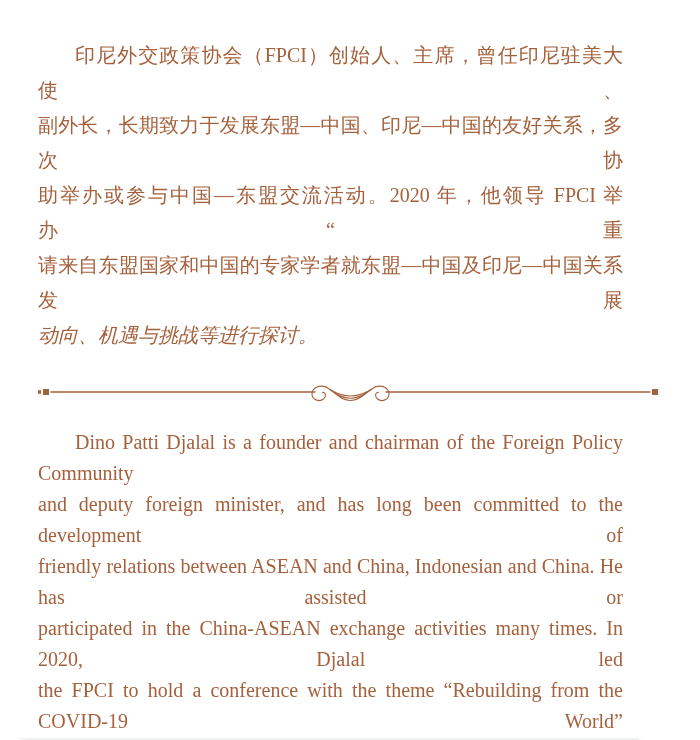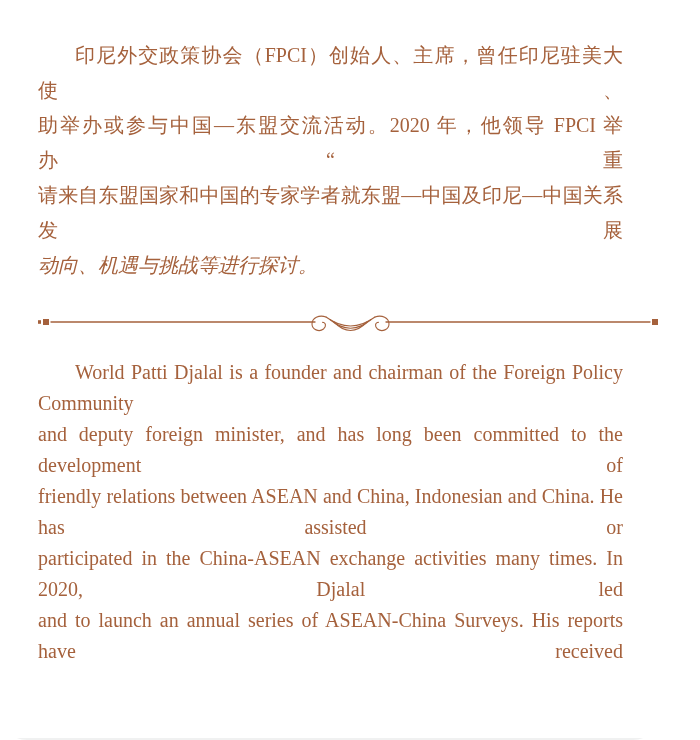--- a/index.html
+++ b/index.html
@@ -70,20 +70,21 @@
     background:#f0f1f1;
   }
 </style>
 </head>
 <body>
 
 <div class="page">
 
   <section class="para zh">
     <div class="line first">印尼外交政策协会（FPCI）创始人、主席，曾任印尼驻美大使、</div>
+    <div class="line">副外长，长期致力于发展东盟—中国、印尼—中国的友好关系，多次协</div>
     <div class="line">助举办或参与中国—东盟交流活动。2020 年，他领导 FPCI 举办“重</div>
     <div class="line">请来自东盟国家和中国的专家学者就东盟—中国及印尼—中国关系发展</div>
     <div class="line last">动向、机遇与挑战等进行探讨。</div>
   </section>
 
   <div class="divider">
     <svg viewBox="0 0 625 24" fill="none" stroke="currentColor" stroke-linecap="round">
 
       <rect x="0" y="8.2" width="3" height="3.6" fill="currentColor" stroke="none"></rect>
       <rect x="5" y="7" width="6" height="6" fill="currentColor" stroke="none"></rect>
@@ -99,22 +100,23 @@
 
       <path d="M337,5 C344,2.5 351,6 351,12 C351,17.5 344,20.5 339.5,17 C336.5,14.5 337,10.5 340.5,10.2" stroke-width="1.1"></path>
 
       <path d="M288,5 Q312.5,23 337,5" stroke-width="1.1"></path>
       <path d="M292,7.5 Q312.5,25 333,7.5" stroke-width="1.1"></path>
       <path d="M296,10 Q312.5,27 329,10" stroke-width="1.1"></path>
     </svg>
   </div>
 
   <section class="para en">
-    <div class="line first">World Patti Djalal is a founder and chairman of the Foreign Policy Community</div>
+    <div class="line first">Dino Patti Djalal is a founder and chairman of the Foreign Policy Community</div>
     <div class="line">and deputy foreign minister, and has long been committed to the development of</div>
     <div class="line">friendly relations between ASEAN and China, Indonesian and China. He has assisted or</div>
     <div class="line">participated in the China-ASEAN exchange activities many times. In 2020, Djalal led</div>
+    <div class="line">the FPCI to hold a conference with the theme “Rebuilding from the COVID-19 World”</div>
     <div class="line">and to launch an annual series of ASEAN-China Surveys. His reports have received</div>
 
   </section>
 
   <div class="bottom-edge"></div>
 </div>
 
 </body></html>

